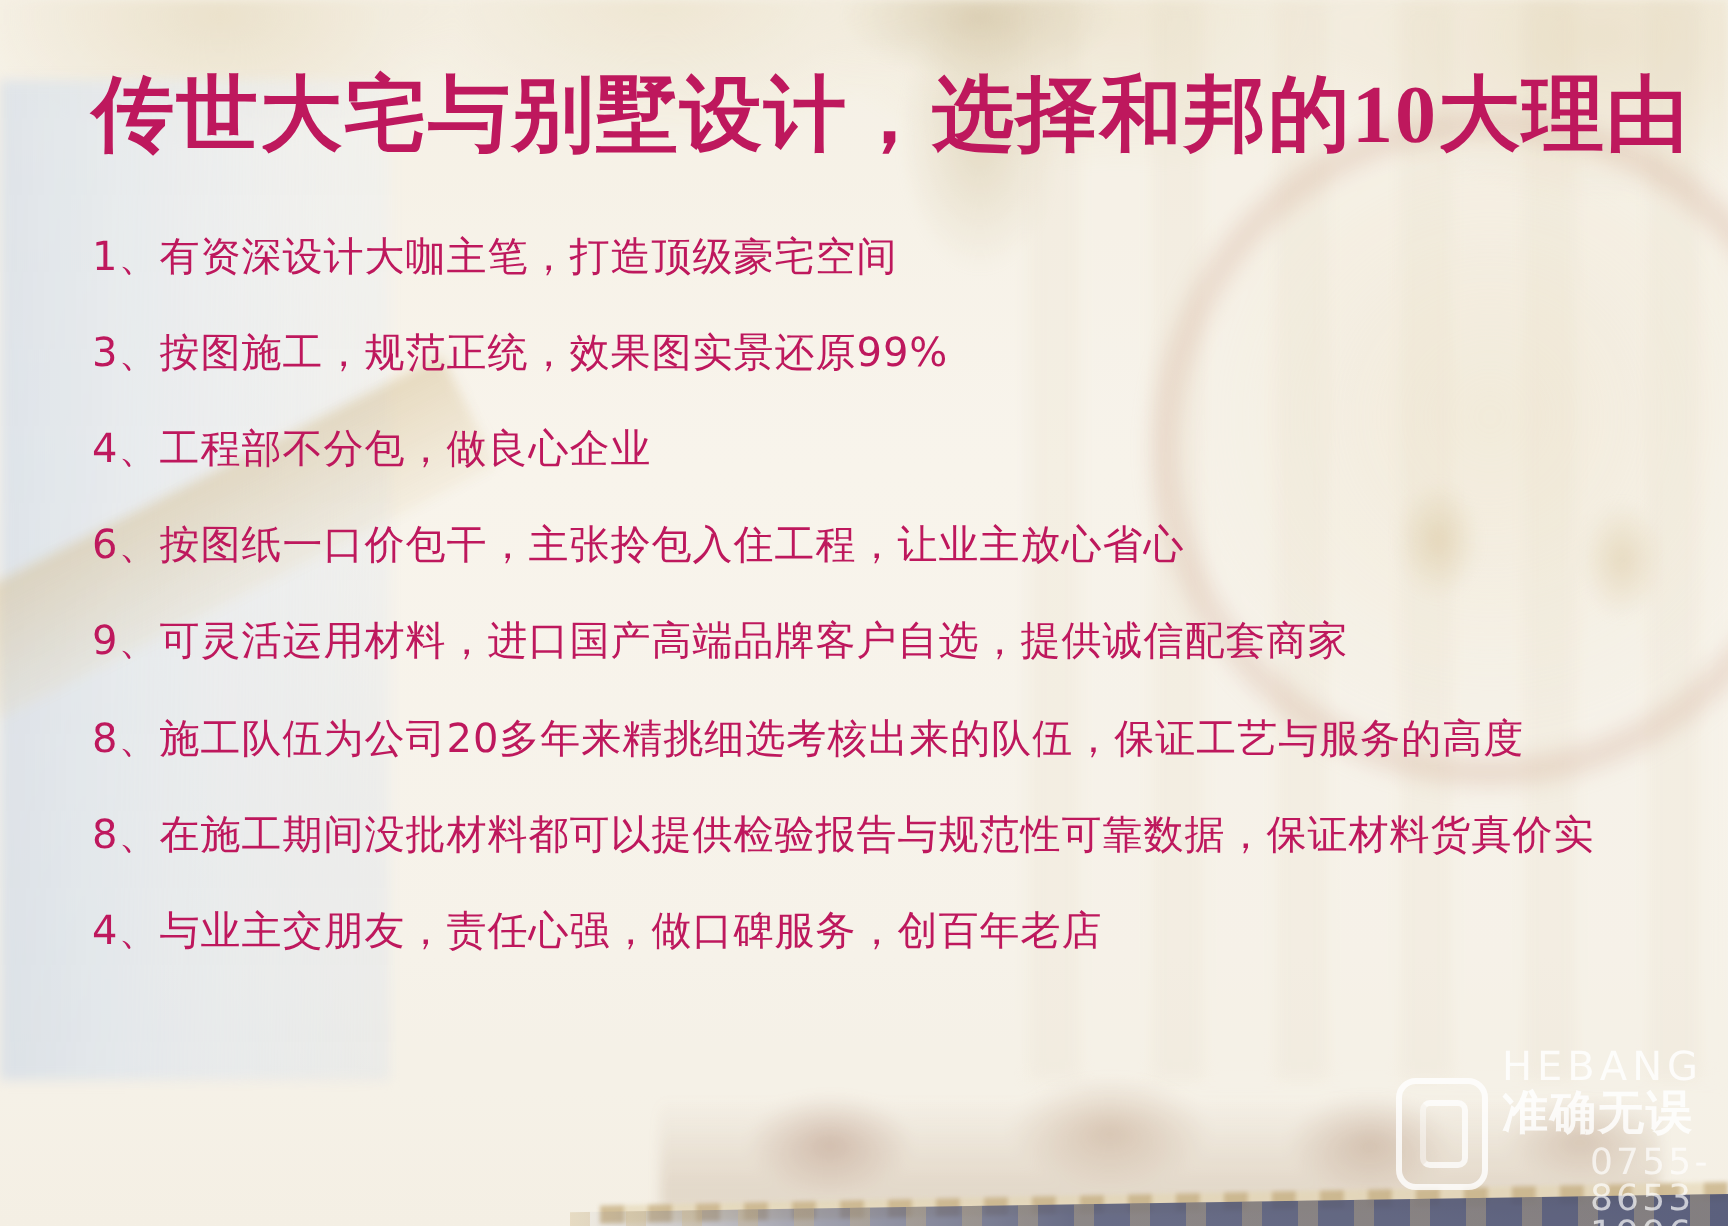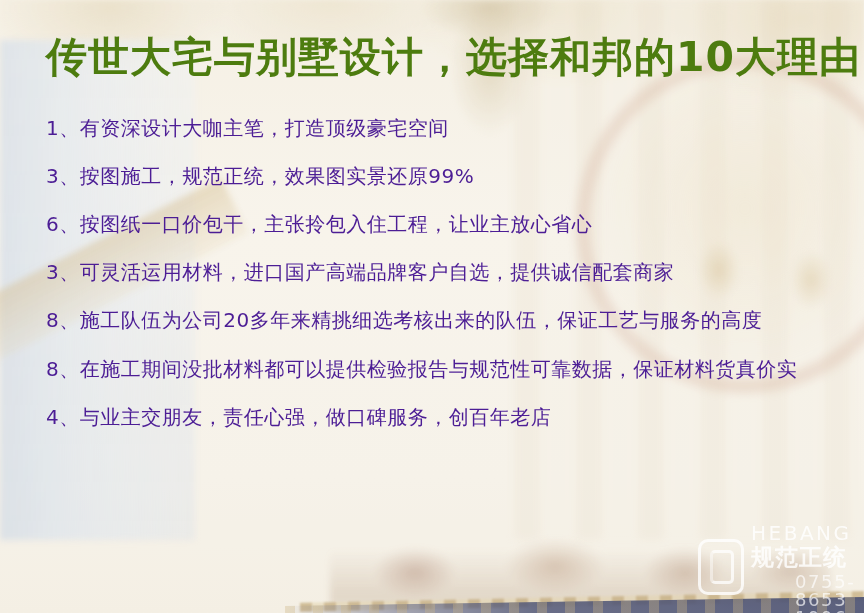--- a/index.html
+++ b/index.html
@@ -47,29 +47,30 @@
     background:repeating-linear-gradient(90deg, rgba(186,156,100,.75) 0 12px, rgba(224,206,162,.6) 12px 24px);}
   .bg-carpet{left:285px;right:0;bottom:0;height:16px;transform:skewY(-0.9deg);transform-origin:right bottom;
     background:
       repeating-linear-gradient(90deg, rgba(196,168,110,.35) 0 10px, transparent 10px 28px),
       linear-gradient(90deg, transparent 0, rgba(57,64,107,.5) 110px, rgba(45,52,92,.85) 250px, rgba(41,48,88,.92) 100%);}
   .bg-wash{inset:0;background:rgba(252,249,243,.18);}
   
   .title{
     position:absolute;left:46px;top:30px;z-index:5;margin:0;
     font-size:41px;font-weight:600;letter-spacing:1px;white-space:nowrap;
-    color:#4d7c0f;
+    color:#be185d;
+    font-family:Liberation Serif, serif;
   }
   .reasons{
     position:absolute;left:46px;top:104px;z-index:5;margin:0;padding:0;list-style:none;width:800px;
   }
   .reason{
     height:48.2px;display:flex;align-items:center;
     font-size:20px;font-weight:500;letter-spacing:.5px;white-space:nowrap;
-    color:#4c1d95;
+    color:#be185d;
   }
   
   .logo{position:absolute;left:698px;top:522px;z-index:6;display:flex;gap:7px;}
   .logo-mark{
     width:40px;height:50px;margin-top:17px;flex:0 0 auto;position:relative;
     border:3px solid rgba(255,255,255,.8);border-radius:10px;
   }
   .logo-mark-inner{
     position:absolute;inset:8px 7px 8px 9px;
     border:3px solid rgba(255,255,255,.75);border-radius:5px;
@@ -96,29 +97,30 @@
   <div class="bg-carpet-border"></div>
   <div class="bg-carpet"></div>
   <div class="bg-wash"></div>
 </div>
 
 <h1 class="title">传世大宅与别墅设计，选择和邦的10大理由</h1>
 
 <ul class="reasons">
   <li class="reason">1、有资深设计大咖主笔，打造顶级豪宅空间</li>
   <li class="reason">3、按图施工，规范正统，效果图实景还原99%</li>
+  <li class="reason">4、工程部不分包，做良心企业</li>
   <li class="reason">6、按图纸一口价包干，主张拎包入住工程，让业主放心省心</li>
-  <li class="reason">3、可灵活运用材料，进口国产高端品牌客户自选，提供诚信配套商家</li>
+  <li class="reason">9、可灵活运用材料，进口国产高端品牌客户自选，提供诚信配套商家</li>
   <li class="reason">8、施工队伍为公司20多年来精挑细选考核出来的队伍，保证工艺与服务的高度</li>
   <li class="reason">8、在施工期间没批材料都可以提供检验报告与规范性可靠数据，保证材料货真价实</li>
   <li class="reason">4、与业主交朋友，责任心强，做口碑服务，创百年老店</li>
 </ul>
 
 <div class="logo">
   <div class="logo-mark">
     <div class="logo-mark-inner"></div>
   </div>
   <div class="logo-text">
     <div class="logo-en">HEBANG</div>
-    <div class="logo-cn">规范正统</div>
+    <div class="logo-cn">准确无误</div>
     <div class="logo-phone">0755-8653 1996</div>
   </div>
 </div>
 
 </body></html>

